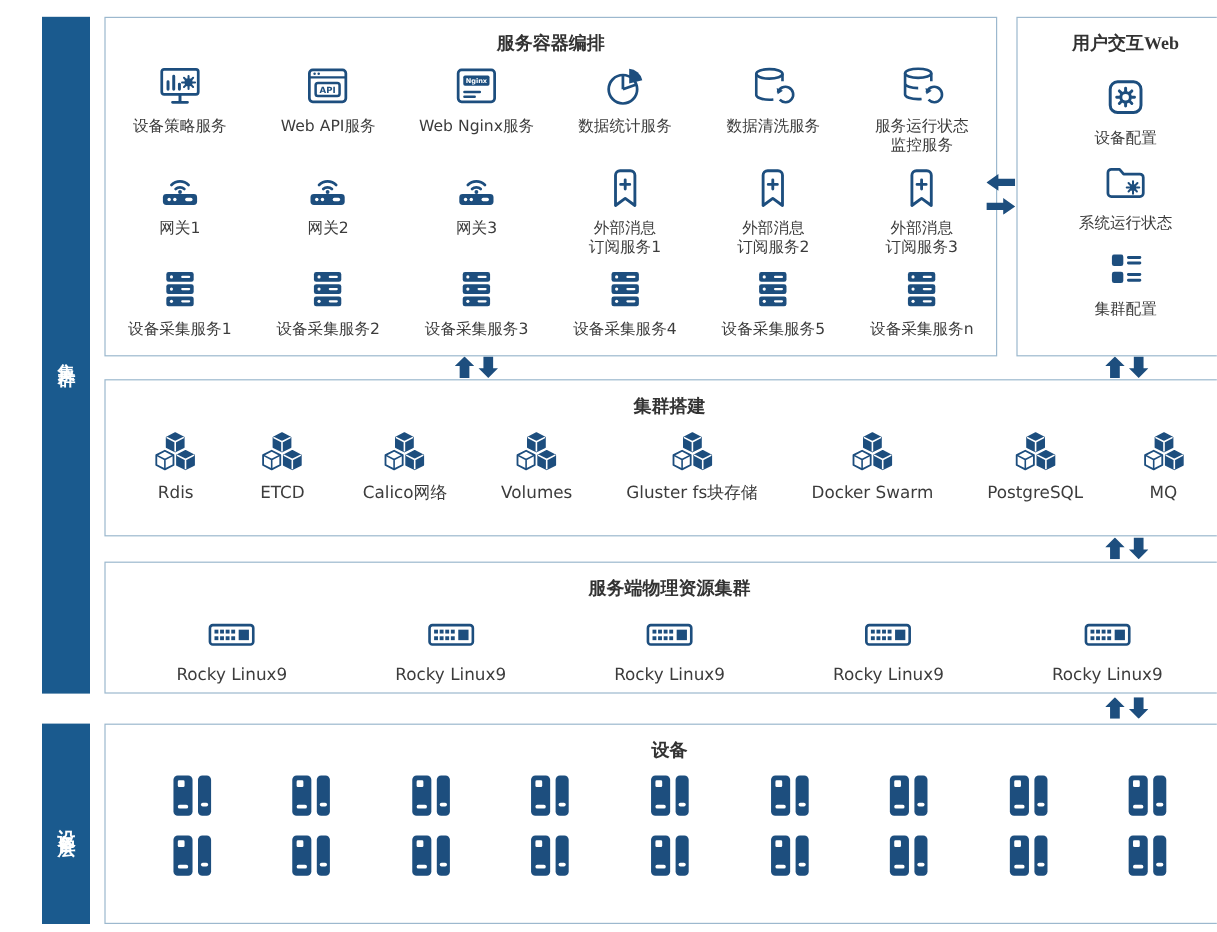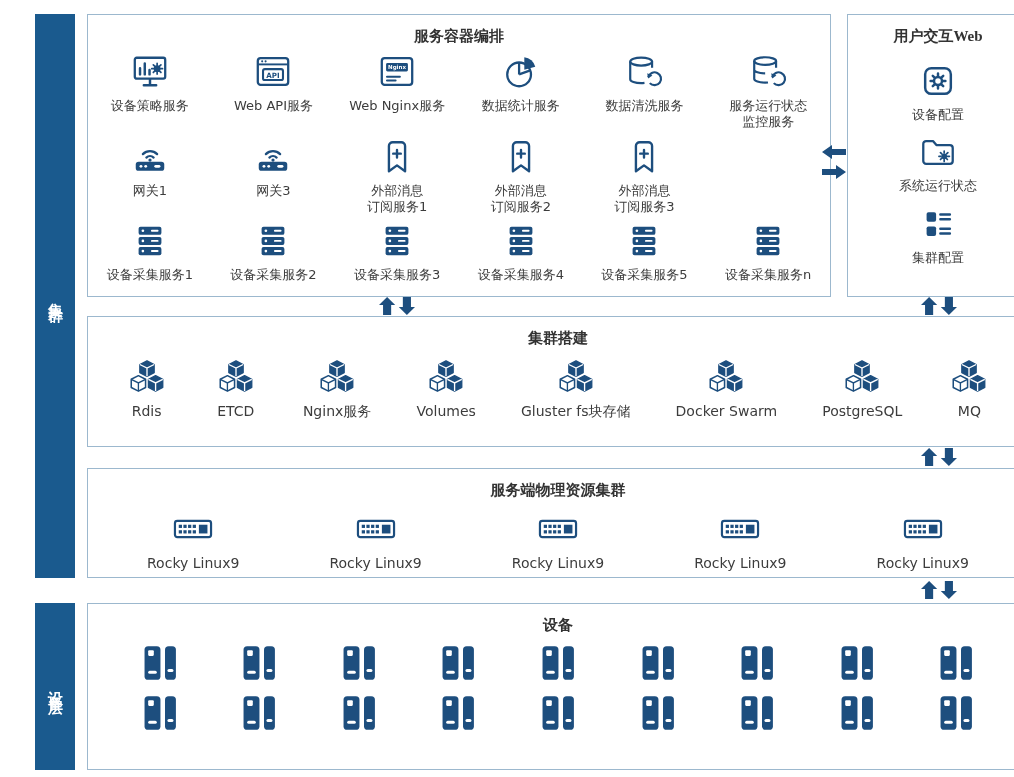--- a/index.html
+++ b/index.html
@@ -157,20 +157,34 @@
             <svg viewBox="0 0 40 40" width="38" height="38">
     <path d="M12.5 17a10.6 10.6 0 0 1 15 0" fill="none" stroke="#1d4e7e" stroke-width="2.4" stroke-linecap="round"></path>
     <path d="M16.2 20.6a5.4 5.4 0 0 1 7.6 0" fill="none" stroke="#1d4e7e" stroke-width="2.4" stroke-linecap="round"></path>
     <circle cx="20" cy="23.2" r="1.7" fill="#1d4e7e"></circle>
     <rect x="5" y="25" width="30" height="9.5" rx="3" fill="#1d4e7e"></rect>
     <circle cx="10.5" cy="29.8" r="1.5" fill="#ffffff"></circle>
               <circle cx="15.5" cy="29.8" r="1.5" fill="#ffffff"></circle>
     <rect x="24.5" y="28.3" width="6.5" height="3" rx="1.5" fill="#ffffff"></rect>
   </svg>
           </span>
+          <div class="label">网关2</div>
+        </div>
+        <div class="item">
+          <span class="icon">
+            <svg viewBox="0 0 40 40" width="38" height="38">
+    <path d="M12.5 17a10.6 10.6 0 0 1 15 0" fill="none" stroke="#1d4e7e" stroke-width="2.4" stroke-linecap="round"></path>
+    <path d="M16.2 20.6a5.4 5.4 0 0 1 7.6 0" fill="none" stroke="#1d4e7e" stroke-width="2.4" stroke-linecap="round"></path>
+    <circle cx="20" cy="23.2" r="1.7" fill="#1d4e7e"></circle>
+    <rect x="5" y="25" width="30" height="9.5" rx="3" fill="#1d4e7e"></rect>
+    <circle cx="10.5" cy="29.8" r="1.5" fill="#ffffff"></circle>
+              <circle cx="15.5" cy="29.8" r="1.5" fill="#ffffff"></circle>
+    <rect x="24.5" y="28.3" width="6.5" height="3" rx="1.5" fill="#ffffff"></rect>
+  </svg>
+          </span>
           <div class="label">网关3</div>
         </div>
         <div class="item">
           <span class="icon">
             <svg viewBox="0 0 40 40" width="38" height="38">
     <path d="M11.5 8.5a4 4 0 0 1 4-4h9a4 4 0 0 1 4 4V35l-8.5-6.2L11.5 35Z" fill="none" stroke="#1d4e7e" stroke-width="2.5" stroke-linejoin="round"></path>
     <path d="M20 12.5v8M16 16.5h8" stroke="#1d4e7e" stroke-width="2.5" stroke-linecap="round"></path>
   </svg>
           </span>
           <div class="label">外部消息
@@ -394,21 +408,21 @@
           <span class="icon">
             <svg viewBox="0 0 46 44" width="44" height="42">
     <path d="M14 18.5l7.5 3.8v8.6L14 34.7l-7.5-3.8v-8.6Z" fill="#ffffff" stroke="#1d4e7e" stroke-width="1.6" stroke-linejoin="round"></path>
     <path d="M6.5 22.3L14 26.1l7.5-3.8M14 26.1v8.6" fill="none" stroke="#1d4e7e" stroke-width="1.4"></path>
     <path d="M32 18.5l7.5 3.8v8.6L32 34.7l-7.5-3.8v-8.6Z" fill="#1d4e7e" stroke="#1d4e7e" stroke-width="1.4" stroke-linejoin="round"></path>
     <path d="M24.5 22.3L32 26.1l7.5-3.8M32 26.1v8.6" fill="none" stroke="#ffffff" stroke-width="1.4"></path>
     <path d="M23 3l7.5 3.8v8.6L23 19.2l-7.5-3.8V6.8Z" fill="#1d4e7e" stroke="#1d4e7e" stroke-width="1.4" stroke-linejoin="round"></path>
     <path d="M15.5 6.8L23 10.6l7.5-3.8M23 10.6v8.6" fill="none" stroke="#ffffff" stroke-width="1.4"></path>
   </svg>
           </span>
-          <div class="label">Nginx服务</div>
+          <div class="label">Calico网络</div>
         </div>
         <div class="item">
           <span class="icon">
             <svg viewBox="0 0 46 44" width="44" height="42">
     <path d="M14 18.5l7.5 3.8v8.6L14 34.7l-7.5-3.8v-8.6Z" fill="#ffffff" stroke="#1d4e7e" stroke-width="1.6" stroke-linejoin="round"></path>
     <path d="M6.5 22.3L14 26.1l7.5-3.8M14 26.1v8.6" fill="none" stroke="#1d4e7e" stroke-width="1.4"></path>
     <path d="M32 18.5l7.5 3.8v8.6L32 34.7l-7.5-3.8v-8.6Z" fill="#1d4e7e" stroke="#1d4e7e" stroke-width="1.4" stroke-linejoin="round"></path>
     <path d="M24.5 22.3L32 26.1l7.5-3.8M32 26.1v8.6" fill="none" stroke="#ffffff" stroke-width="1.4"></path>
     <path d="M23 3l7.5 3.8v8.6L23 19.2l-7.5-3.8V6.8Z" fill="#1d4e7e" stroke="#1d4e7e" stroke-width="1.4" stroke-linejoin="round"></path>
     <path d="M15.5 6.8L23 10.6l7.5-3.8M23 10.6v8.6" fill="none" stroke="#ffffff" stroke-width="1.4"></path>

